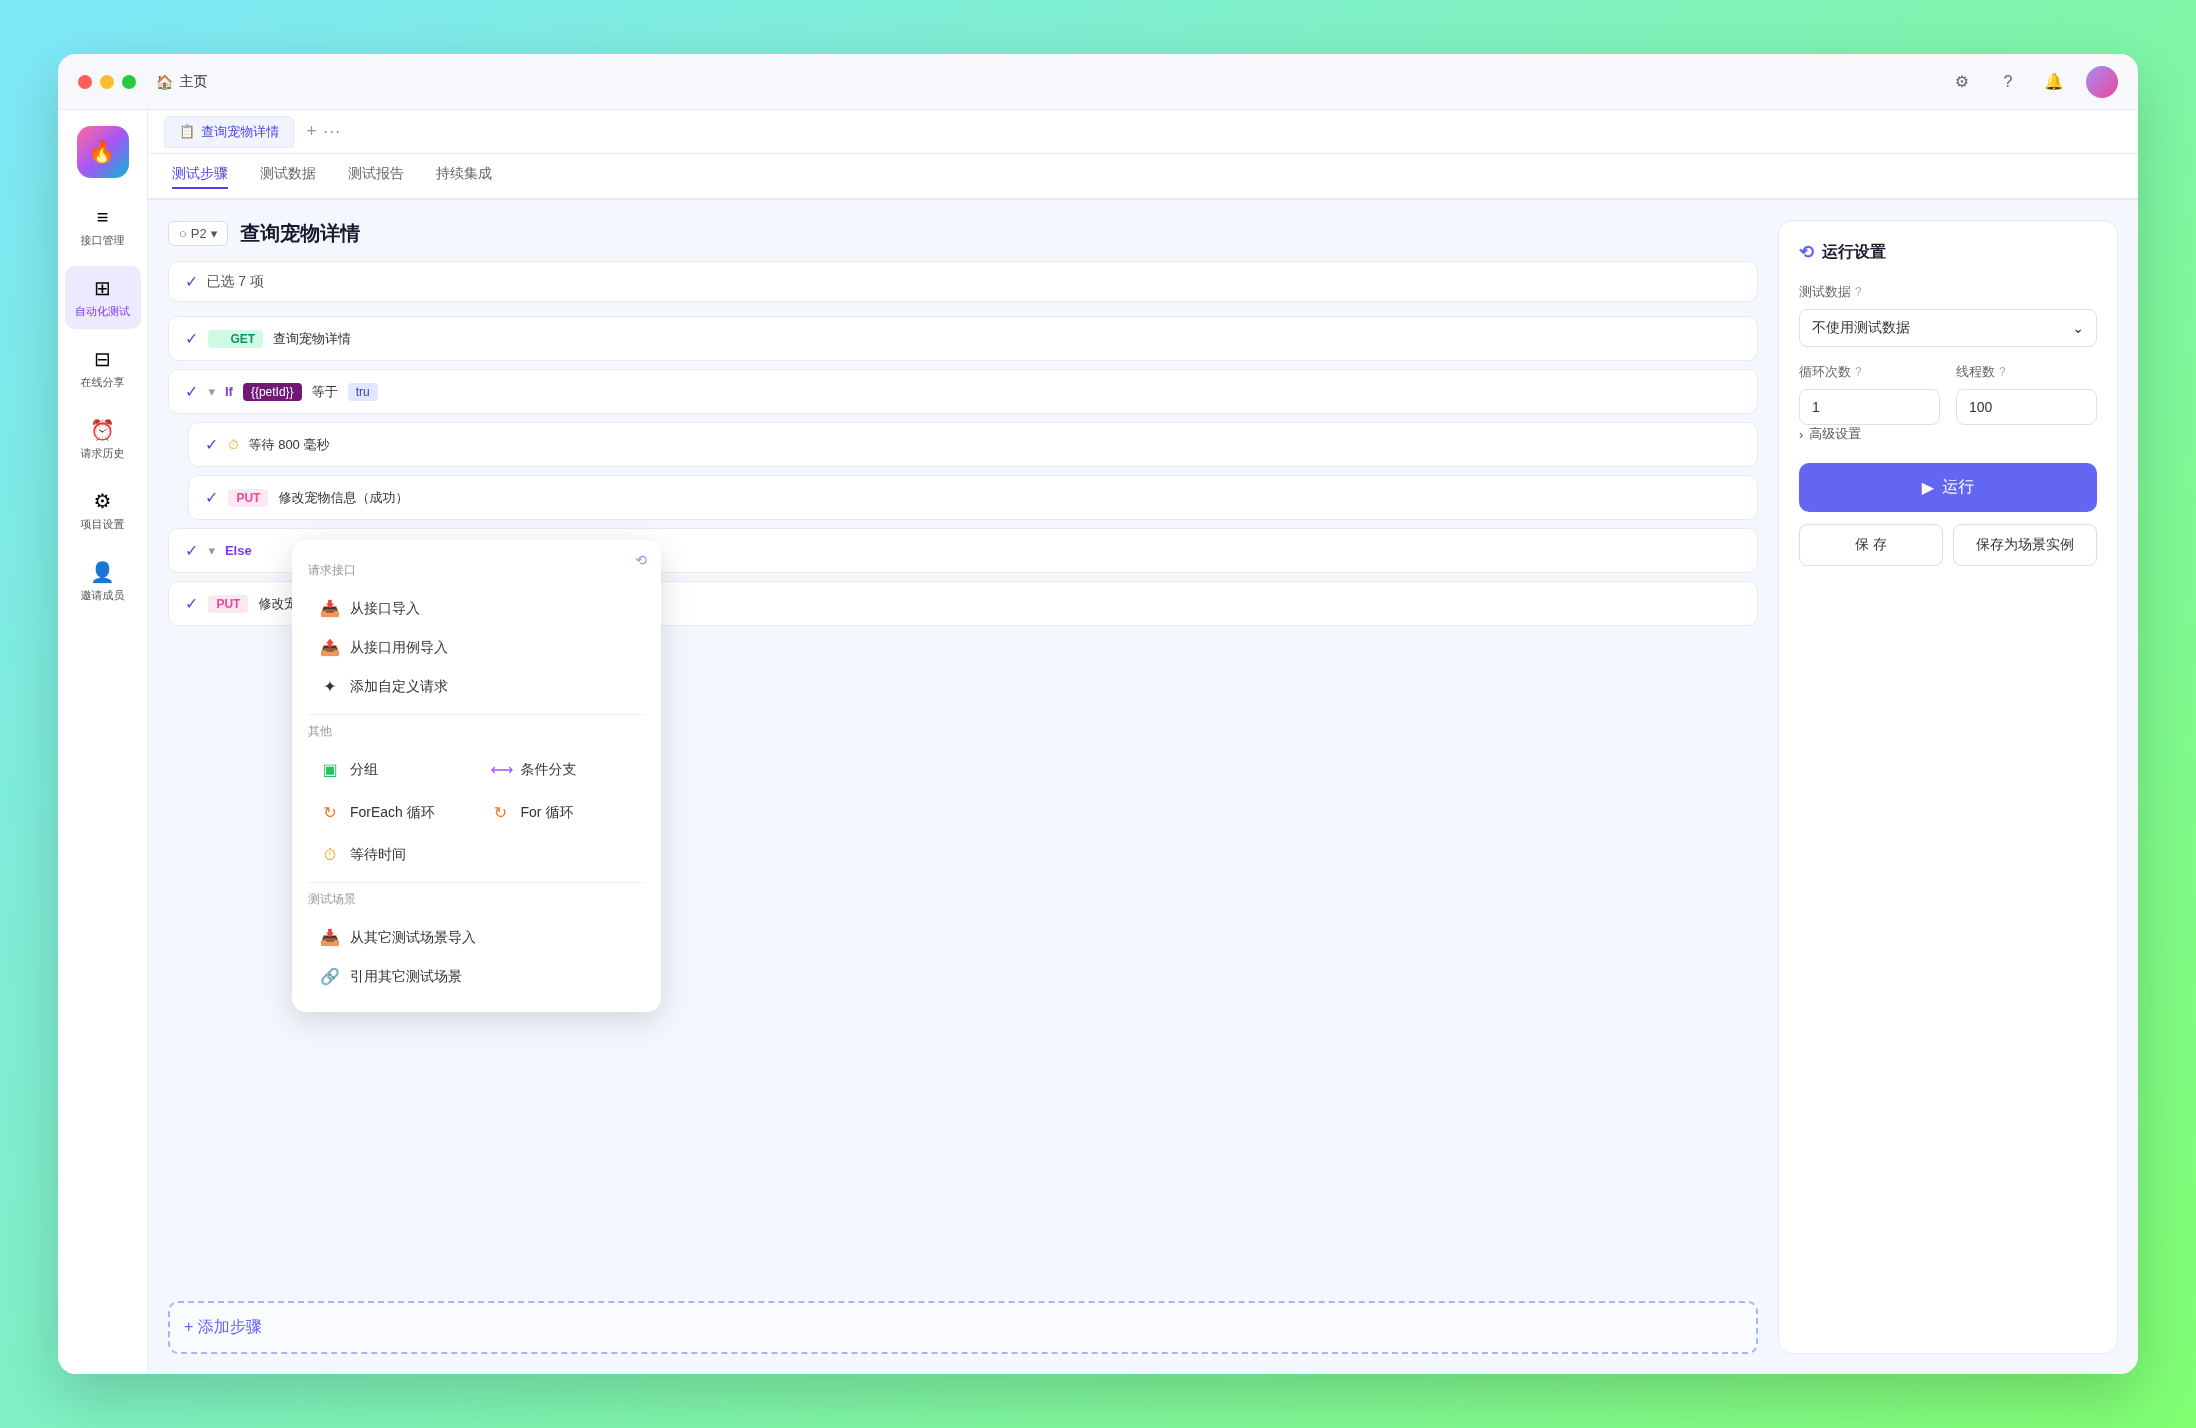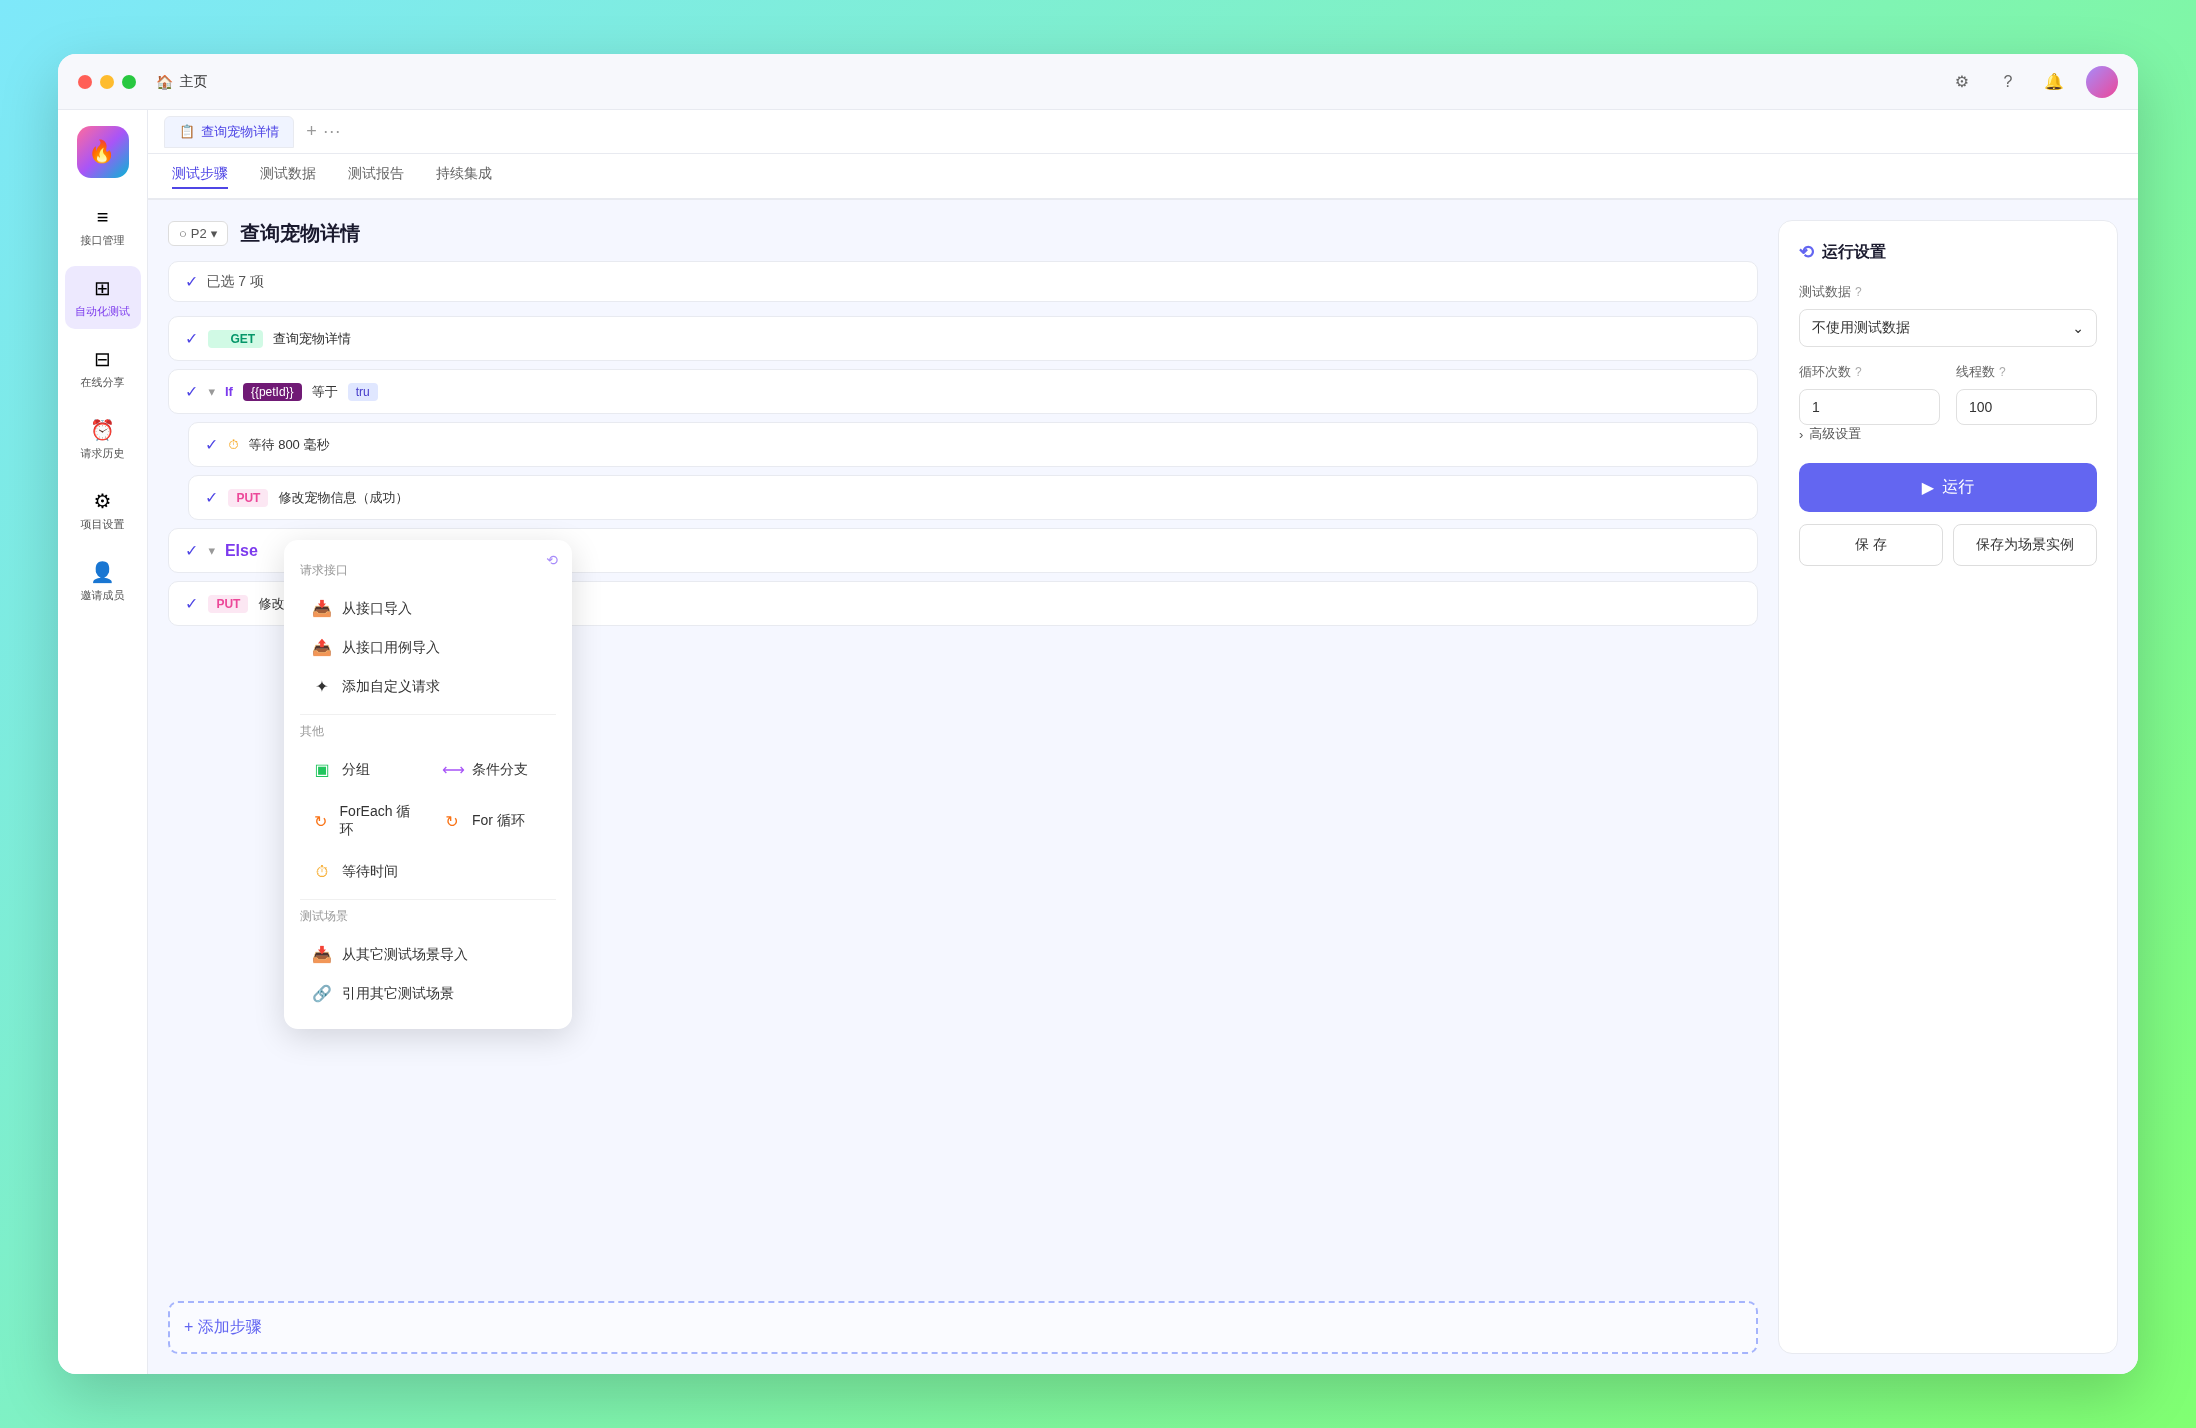--- a/index.html
+++ b/index.html
@@ -164,37 +164,37 @@
     .step-tag {
       background: #701a75; color: white;
       padding: 2px 8px; border-radius: 4px; font-size: 12px;
       font-weight: 500;
     }
     .step-tag-blue {
       background: #e0e7ff; color: #4338ca;
       padding: 2px 8px; border-radius: 4px; font-size: 12px;
     }
     .step-if { color: #7c3aed; font-weight: 600; font-size: 13px; }
-    .step-else { color: #7c3aed; font-weight: 600; font-size: 16px; }
+    .step-else { color: #7c3aed; font-weight: 600; font-size: 13px; }
     .step-indent { margin-left: 20px; }
     .step-wait-icon { color: #f59e0b; }
 
     
     .add-step-btn {
       border: 2px dashed #a5b4fc; border-radius: 10px;
       padding: 14px; display: flex; align-items: center; justify-content: flex-start;
       gap: 6px; color: #6366f1; font-size: 16px; cursor: pointer;
       background: rgba(255,255,255,0.5); margin-top: auto;
     }
 
     
     .dropdown-popup {
       position: absolute;
-      left: 116px; top: 320px;
-      width: 288px;
+      left: 124px; top: 320px;
+      width: 369px;
       background: white;
       border-radius: 14px;
       box-shadow: 0 8px 32px rgba(0,0,0,0.14);
       padding: 16px;
       z-index: 100;
     }
     .dropdown-section-title {
       font-size: 12px; color: #999; margin-bottom: 10px; margin-top: 6px;
     }
     .dropdown-item {

